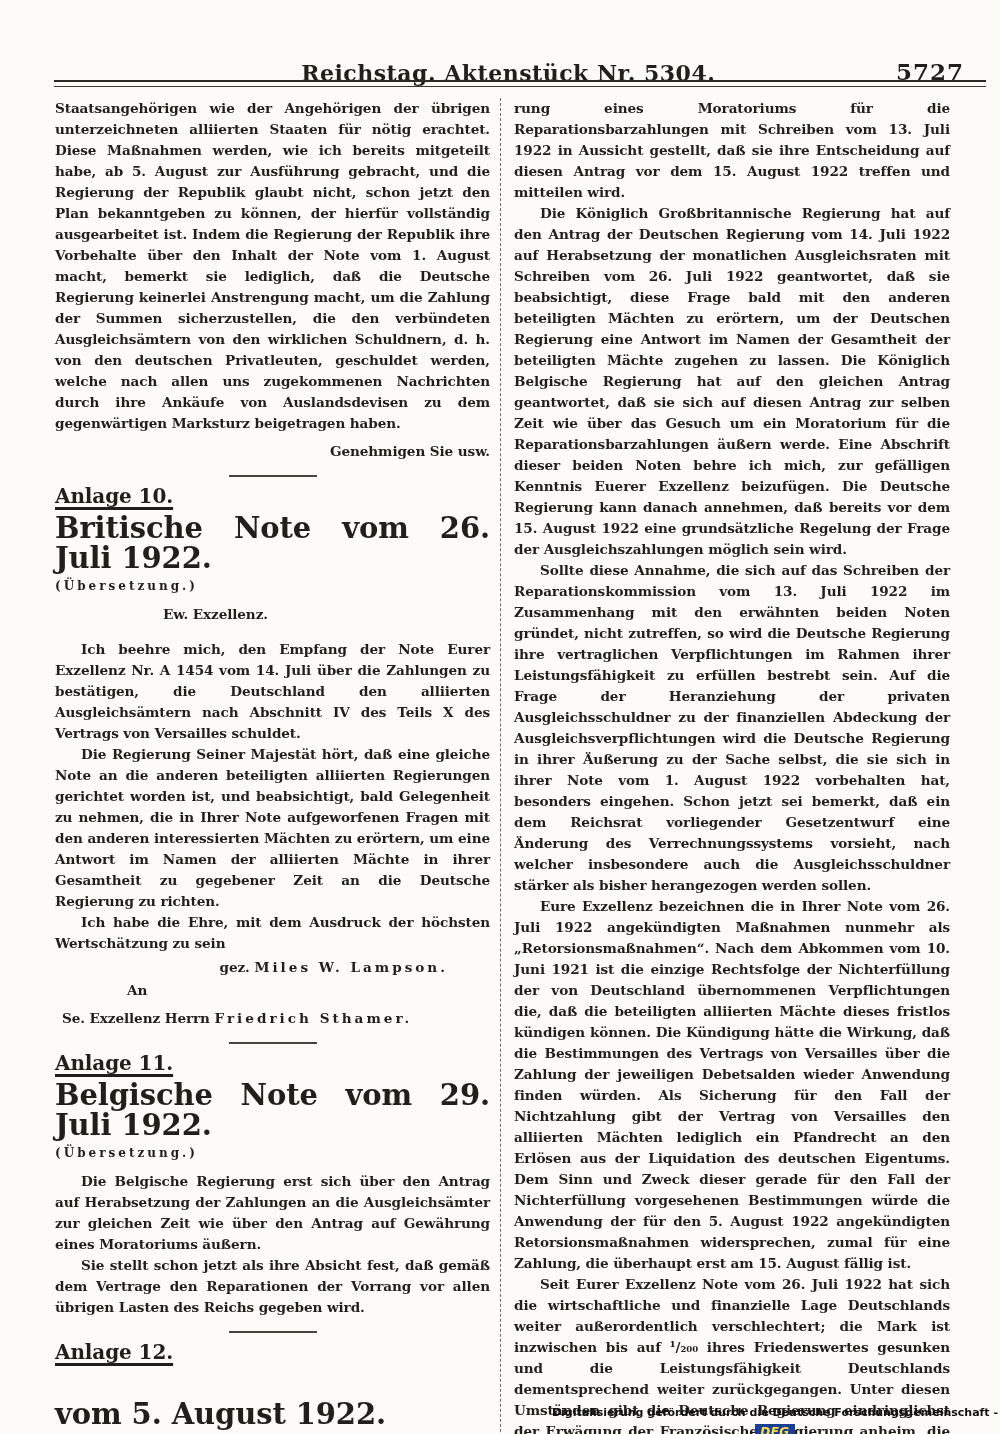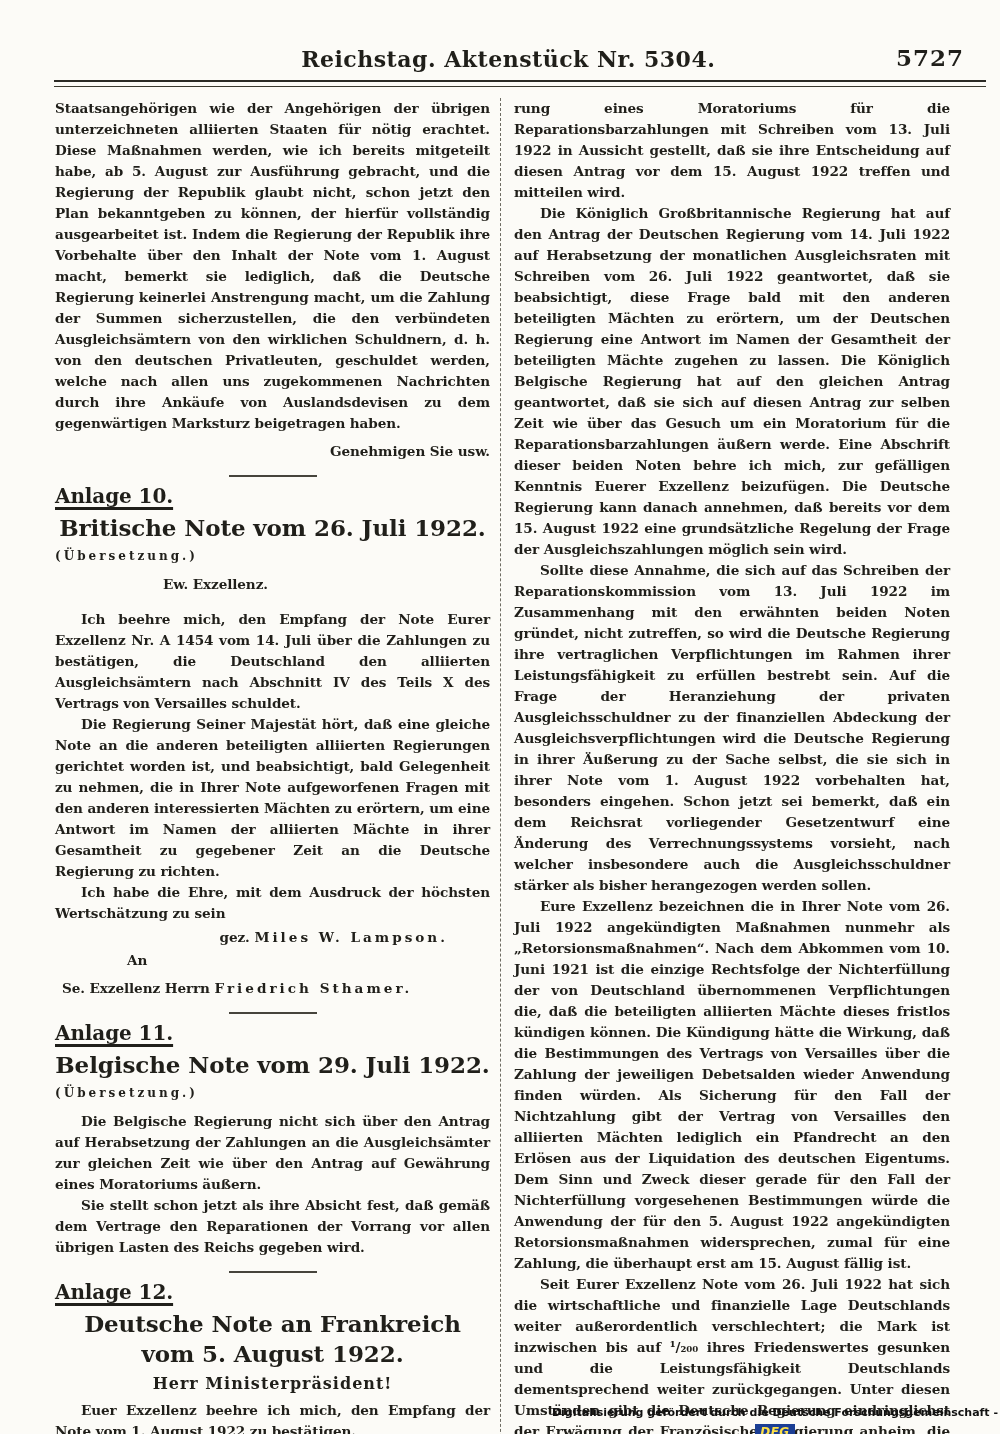--- a/index.html
+++ b/index.html
@@ -7,21 +7,21 @@
   .page{
     position:relative;
     width:1000px;height:1434px;
     margin:0 auto;
     background:#fcfbf7;
     color:#201f1a;
     font-family:"DejaVu Serif","Liberation Serif",serif;
     overflow:hidden;
   }
   
-  .hdr{position:absolute;top:0;left:0;width:100%;height:96px;}
+  .hdr{position:absolute;top:14px;left:0;width:100%;height:96px;}
   .hdr-title{
     position:absolute;top:46px;left:50%;transform:translateX(-48%);
     font-size:22px;font-weight:bold;white-space:nowrap;letter-spacing:.5px;
   }
   .hdr-page{
     position:absolute;top:44px;right:36px;
     font-size:23px;font-weight:bold;letter-spacing:1px;
   }
   .rule-double{
     position:absolute;top:80px;left:54px;width:932px;height:4px;
@@ -42,21 +42,21 @@
   .col-right{border-left:1px dashed #6d6b62;padding-left:13px;width:438px;}
   p{margin:0;}
   .ind{text-indent:26px;}
   
   .usw{margin:7px 0 0 70px;text-align:right;}
   .sep{width:88px;border:none;border-top:2px solid #46443c;margin:13px auto 9px;}
   .anlage-label{
     font-size:20px;font-weight:bold;text-align:left;margin:4px 0 6px;
     text-decoration:underline;text-decoration-thickness:2.5px;text-underline-offset:4px;
   }
-  .note-title{font-size:23px;font-weight:bold;text-align:center;line-height:30px;margin:6px 0 3px;}
+  .note-title{font-size:29px;font-weight:bold;line-height:30px;margin:6px 0 3px;}
   .uebs{font-size:12px;font-weight:bold;text-align:left;letter-spacing:3px;margin:2px 0 7px;}
   .salut-left{margin:3px 0 14px 108px;text-align:left;}
   .salut-center{font-size:16px;text-align:center;letter-spacing:1px;margin:4px 0 6px;}
   .close-r{text-align:right;padding-right:42px;margin-top:3px;}
   .sperr{letter-spacing:3px;}
   .an-line{margin:2px 0 0 72px;text-align:left;}
   .addressee{text-align:left;margin:7px;}
   
   .footer{
     position:absolute;right:2px;bottom:8px;height:20px;
@@ -96,27 +96,27 @@
       <p class="ind">Die Regierung Seiner Majestät hört, daß eine gleiche Note an die anderen beteiligten alliierten Regierungen gerichtet worden ist, und beabsichtigt, bald Gelegenheit zu nehmen, die in Ihrer Note aufgeworfenen Fragen mit den anderen interessierten Mächten zu erörtern, um eine Antwort im Namen der alliierten Mächte in ihrer Gesamtheit zu gegebener Zeit an die Deutsche Regierung zu richten.</p>
       <p class="ind">Ich habe die Ehre, mit dem Ausdruck der höchsten Wertschätzung zu sein</p>
       <p class="close-r"><span>gez.</span>&nbsp;<span class="sperr">Miles W. Lampson.</span></p>
       <p class="an-line">An</p>
       <p class="addressee"><span>Se. Exzellenz Herrn</span>&nbsp;<span class="sperr">Friedrich Sthamer.</span></p>
       <hr class="sep">
 
       <div class="anlage-label">Anlage 11.</div>
       <div class="note-title">Belgische Note vom 29. Juli 1922.</div>
       <div class="uebs">(Übersetzung.)</div>
-      <p class="ind">Die Belgische Regierung nicht sich über den Antrag auf Herabsetzung der Zahlungen an die Ausgleichsämter zur gleichen Zeit wie über den Antrag auf Gewährung eines Moratoriums äußern.</p>
+      <p class="ind">Die Belgische Regierung erst sich über den Antrag auf Herabsetzung der Zahlungen an die Ausgleichsämter zur gleichen Zeit wie über den Antrag auf Gewährung eines Moratoriums äußern.</p>
       <p class="ind">Sie stellt schon jetzt als ihre Absicht fest, daß gemäß dem Vertrage den Reparationen der Vorrang vor allen übrigen Lasten des Reichs gegeben wird.</p>
       <hr class="sep">
 
       <div class="anlage-label">Anlage 12.</div>
       <div class="note-title">
-        <span>Deutsche Note an Frankreich</span><br>
+        <br>
         <span>vom 5. August 1922.</span>
       </div>
       <p class="salut-center">Herr Ministerpräsident!</p>
       <p class="ind">Euer Exzellenz beehre ich mich, den Empfang der Note vom 1. August 1922 zu bestätigen.</p>
 
     </div>
 
     <div class="col col-right">
       <p>rung eines Moratoriums für die Reparationsbarzahlungen mit Schreiben vom 13. Juli 1922 in Aussicht gestellt, daß sie ihre Entscheidung auf diesen Antrag vor dem 15. August 1922 treffen und mitteilen wird.</p>
       <p class="ind">Die Königlich Großbritannische Regierung hat auf den Antrag der Deutschen Regierung vom 14. Juli 1922 auf Herabsetzung der monatlichen Ausgleichsraten mit Schreiben vom 26. Juli 1922 geantwortet, daß sie beabsichtigt, diese Frage bald mit den anderen beteiligten Mächten zu erörtern, um der Deutschen Regierung eine Antwort im Namen der Gesamtheit der beteiligten Mächte zugehen zu lassen. Die Königlich Belgische Regierung hat auf den gleichen Antrag geantwortet, daß sie sich auf diesen Antrag zur selben Zeit wie über das Gesuch um ein Moratorium für die Reparationsbarzahlungen äußern werde. Eine Abschrift dieser beiden Noten behre ich mich, zur gefälligen Kenntnis Euerer Exzellenz beizufügen. Die Deutsche Regierung kann danach annehmen, daß bereits vor dem 15. August 1922 eine grundsätzliche Regelung der Frage der Ausgleichszahlungen möglich sein wird.</p>

